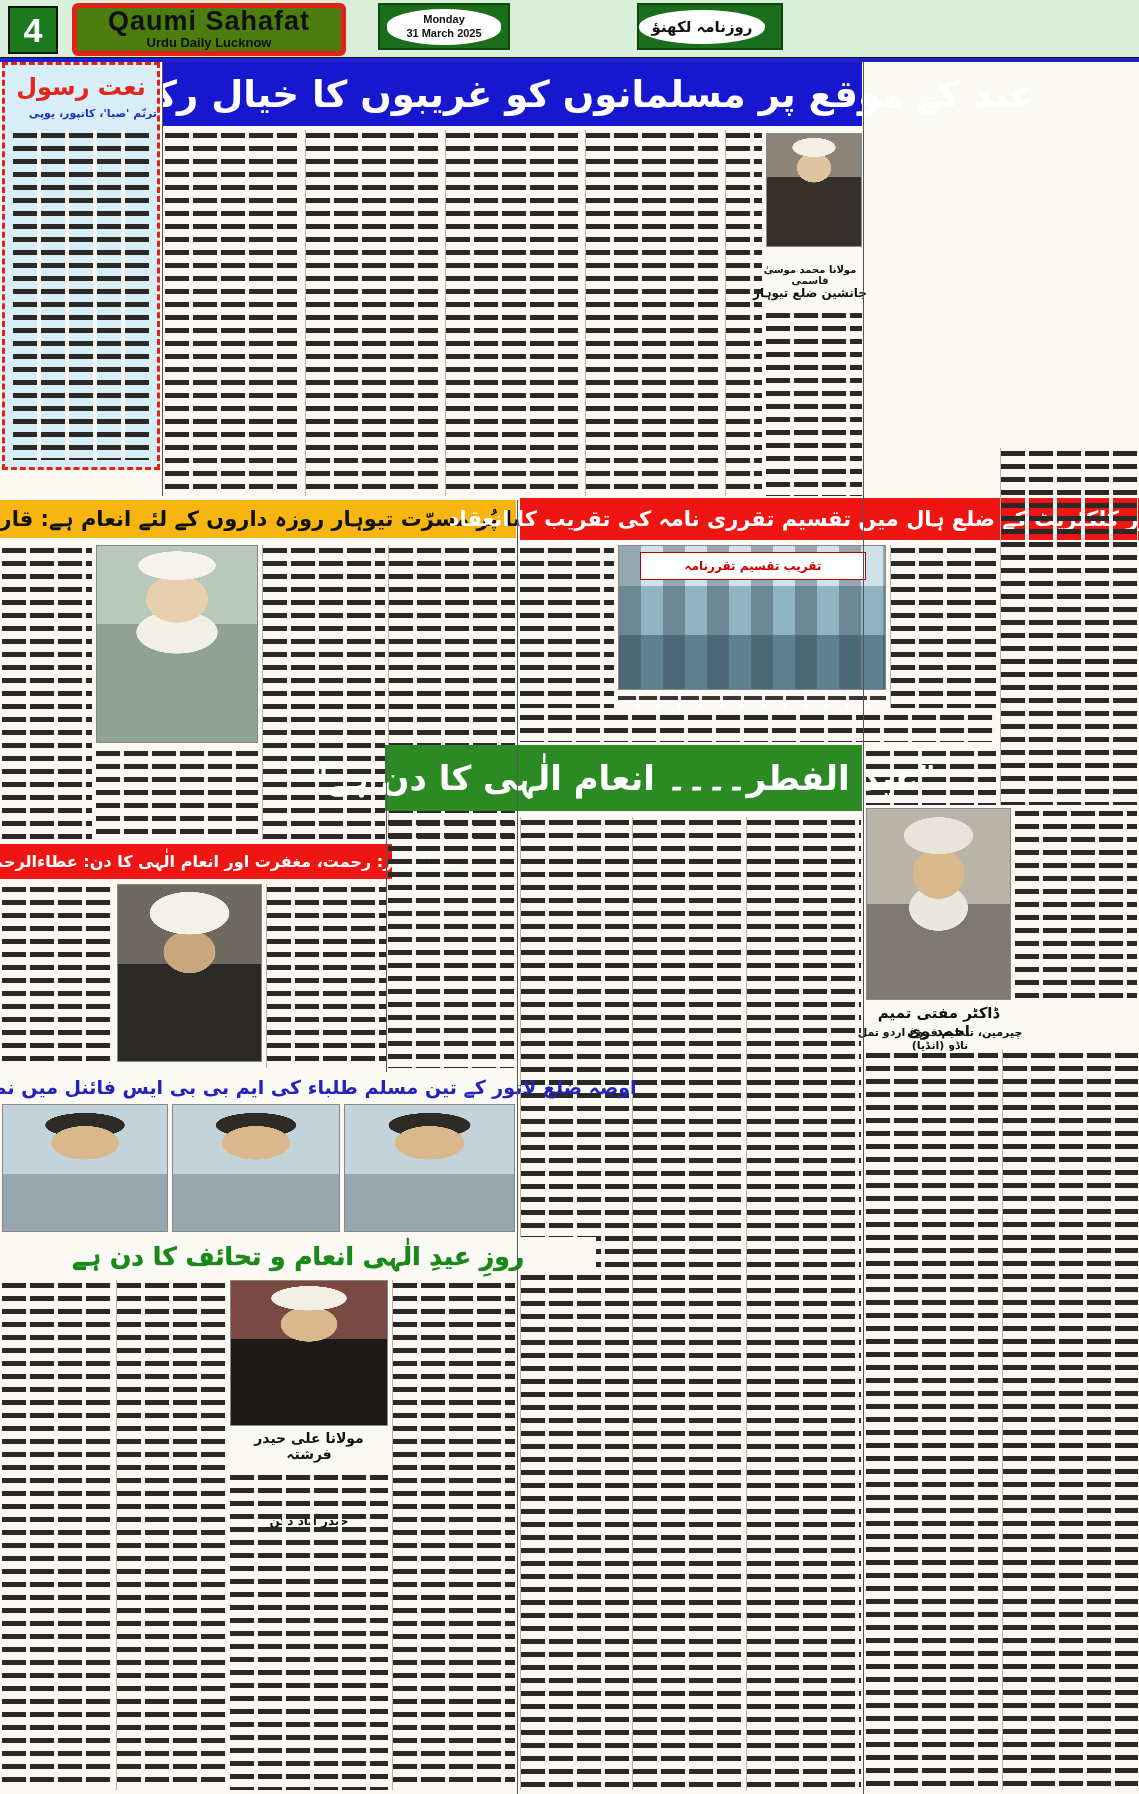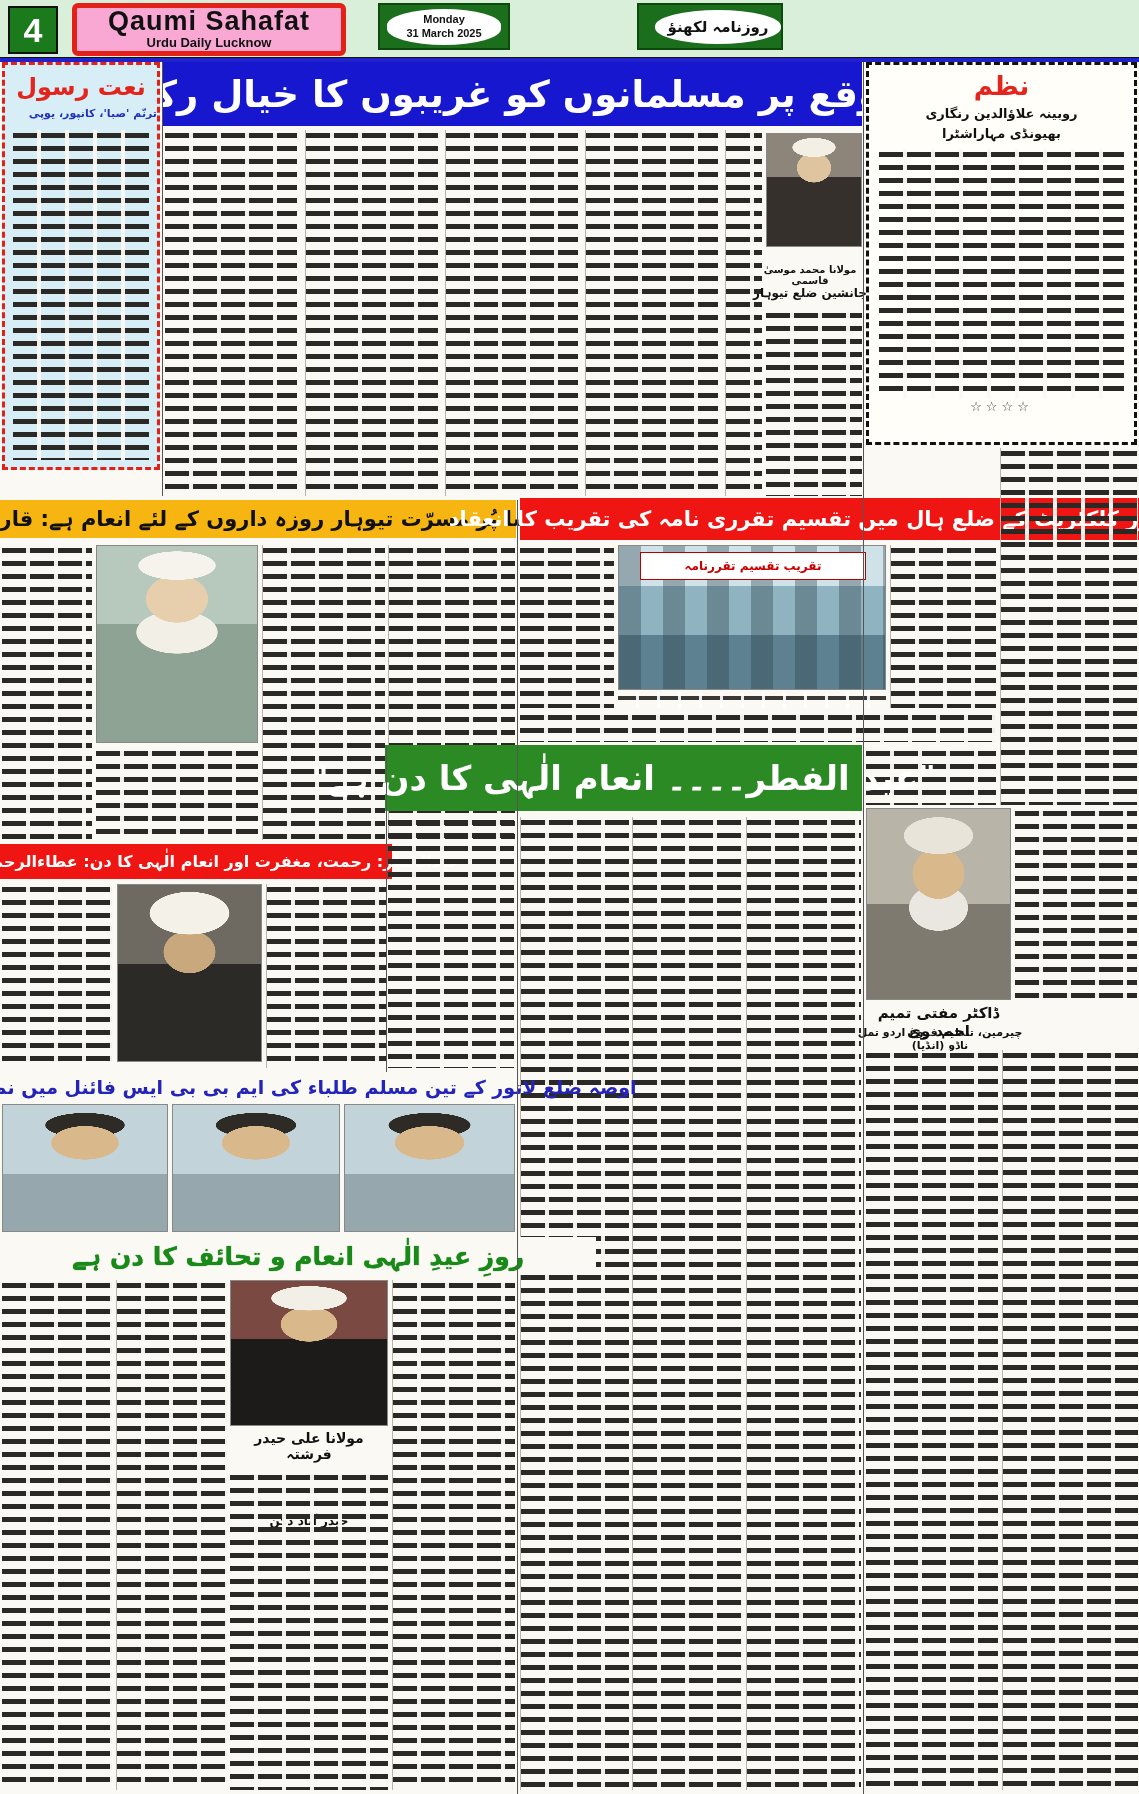--- a/index.html
+++ b/index.html
@@ -3,31 +3,31 @@
 <meta charset="utf-8">
 <style>
   html,body{margin:0;padding:0;background:#888;}
   .page{position:relative;width:1139px;height:1794px;background:#fbf9f4;overflow:hidden;
         font-family:"DejaVu Sans",sans-serif;}
   .abs{position:absolute;}
   
   .masthead{left:0;top:0;width:1139px;height:57px;background:#d9efd9;}
   .pageno{left:8px;top:6px;width:46px;height:44px;background:#1b7a1b;border:2px solid #111;
           color:#fff;font:bold 34px "Liberation Sans",sans-serif;display:flex;align-items:center;justify-content:center;}
-  .brandbox{left:72px;top:3px;width:264px;height:43px;background:#f9a8d4;border:5px solid #e32119;border-radius:6px;
+  .brandbox{left:72px;top:3px;width:264px;height:43px;background:#4d7c0f;border:5px solid #e32119;border-radius:6px;
             display:flex;flex-direction:column;align-items:center;justify-content:center;}
   .brand{font:bold 27px/1 "Liberation Sans",sans-serif;color:#111;letter-spacing:1px;}
   .brandsub{font:bold 13px/1.2 "Liberation Sans",sans-serif;color:#111;}
   .datebox{left:378px;top:3px;width:128px;height:43px;background:#1b6e1b;border:2px solid #0c4a0c;
            display:flex;align-items:center;justify-content:center;}
   .dateoval{background:#fff;border-radius:50%/45%;width:114px;height:36px;display:flex;flex-direction:column;
             align-items:center;justify-content:center;}
   .dateoval div{font:bold 11px/1.25 "Liberation Sans",sans-serif;color:#111;}
   .urdusmall{left:637px;top:3px;width:142px;height:43px;background:#1b6e1b;border:2px solid #0c4a0c;
-             display:flex;align-items:center;justify-content:flex-end;}
+             display:flex;align-items:center;justify-content:flex-start;}
   .urduoval{background:#fff;border-radius:50%/48%;width:126px;height:34px;display:flex;align-items:center;justify-content:center;
             font:bold 15px "DejaVu Sans",sans-serif;color:#111;direction:rtl;}
   .urdutitle{left:840px;top:6px;width:290px;height:44px;color:#e3251d;font-weight:bold;font-size:36px;
              display:flex;align-items:center;justify-content:center;direction:rtl;}
   .bluerule{left:0;top:57px;width:1139px;height:4px;background:#2222cc;border-top:1px solid #111;}
   
   .sim{background-image:
         repeating-linear-gradient(90deg, rgba(251,249,244,0) 0 24px, rgba(251,249,244,.95) 24px 28px),
         repeating-linear-gradient(180deg, rgba(0,0,0,0) 0 3px, #2b2925 3px 8px, rgba(0,0,0,0) 8px 13px);}
   .simlight{background-image:
@@ -118,27 +118,20 @@
   <div class="abs bluerule"></div>
 
   <div class="abs leadband">عید کے موقع پر مسلمانوں کو غریبوں کا خیال رکھنا چاہیے</div>
 
   <div class="abs naat">
     <div class="naat-title">نعت رسول</div>
     <div class="naat-author">ترنّم 'صبا'، کانپور، یوپی</div>
     <div class="sim" style="margin:10px 8px 0;height:330px;"></div>
   </div>
 
-  <div class="abs nazm">
-    <div class="nazm-title">نظم</div>
-    <div class="nazm-author">روبینہ علاؤالدین رنگاری</div>
-    <div class="nazm-author">بھیونڈی مہاراشٹرا</div>
-    <div class="sim" style="margin:8px 10px 0;height:250px;"></div>
-    <div class="stars">☆☆☆☆</div>
-  </div>
 
   <div class="abs sim" style="left:165px;top:130px;width:132px;height:366px;"></div>
   <div class="abs sim colrule" style="left:305px;top:130px;width:132px;height:366px;"></div>
   <div class="abs sim colrule" style="left:445px;top:130px;width:132px;height:366px;"></div>
   <div class="abs sim colrule" style="left:585px;top:130px;width:132px;height:366px;"></div>
   <div class="abs sim colrule" style="left:725px;top:130px;width:36px;height:366px;"></div>
   <div class="abs sim" style="left:766px;top:310px;width:96px;height:186px;"></div>
   <div class="abs ph ph-lead" style="left:766px;top:133px;width:96px;height:114px;"></div>
   <div class="abs cap" style="left:752px;top:264px;width:116px;font-size:10px;">مولانا محمد موسیٰ قاسمی</div>
   <div class="abs cap" style="left:752px;top:286px;width:116px;font-size:12px;">جانشین ضلع تیوہار</div>

